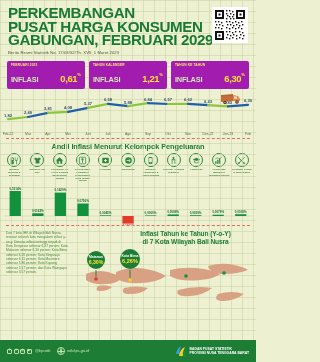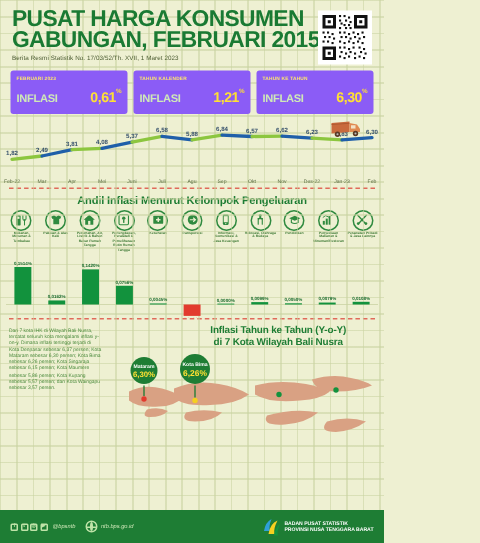--- a/index.html
+++ b/index.html
@@ -29,21 +29,21 @@
   }
   .qr {
     position:absolute; right:8px; top:7px;
     width:36px; height:36px; background:#fff; padding:2px;
   }
   .qr svg { display:block; }
 
   
   .stats { display:flex; gap:4px; padding:1px 7px 0 7px; }
   .stat {
-    flex:1; background:#8b5cf6; border-radius:2px;
+    flex:1; background:#a21caf; border-radius:2px;
     padding:2.5px 4px 3px 4px; position:relative;
     display:flex; flex-direction:column; justify-content:center;
   }
   .stat-cap { color:#ffe96b; font-size:3.2px; font-weight:bold; letter-spacing:.15px; }
   .stat-row { display:flex; align-items:baseline; justify-content:space-between; margin-top:1px; }
   .stat-label { color:#cfe8b8; font-size:7.4px; font-weight:bold; letter-spacing:-.2px; }
   .stat-val { color:#ffe033; font-size:9.4px; font-weight:bold; letter-spacing:-.3px; }
   .stat-pct { color:#ffe033; font-size:4.2px; font-weight:bold; vertical-align:super; }
 
   
@@ -123,22 +123,23 @@
   .brand { margin-left:auto; display:flex; align-items:center; gap:3px; }
   .brand-txt { color:#fff; font-size:3.4px; font-weight:bold; line-height:4.2px; }
 </style>
 </head>
 <body>
 
 <div class="grid-bg"></div>
 
 <div class="header">
   <div class="title">
+    <div>PERKEMBANGAN</div>
     <div>PUSAT HARGA KONSUMEN</div>
-    <div>GABUNGAN, FEBRUARI 2015</div>
+    <div>GABUNGAN, FEBRUARI 2029</div>
   </div>
   <div class="subtitle">Berita Resmi Statistik No. 17/03/52/Th. XVII, 1 Maret 2023</div>
   <div class="qr">
     <svg width="32" height="32" viewBox="0 0 32 32">
       <rect width="32" height="32" fill="#fff"></rect>
       <g fill="#111">
         <rect x="1" y="1" width="9" height="9"></rect>
           <rect x="3" y="3" width="5" height="5" fill="#fff"></rect>
           <rect x="4.5" y="4.5" width="2" height="2"></rect>
         <rect x="22" y="1" width="9" height="9"></rect>

